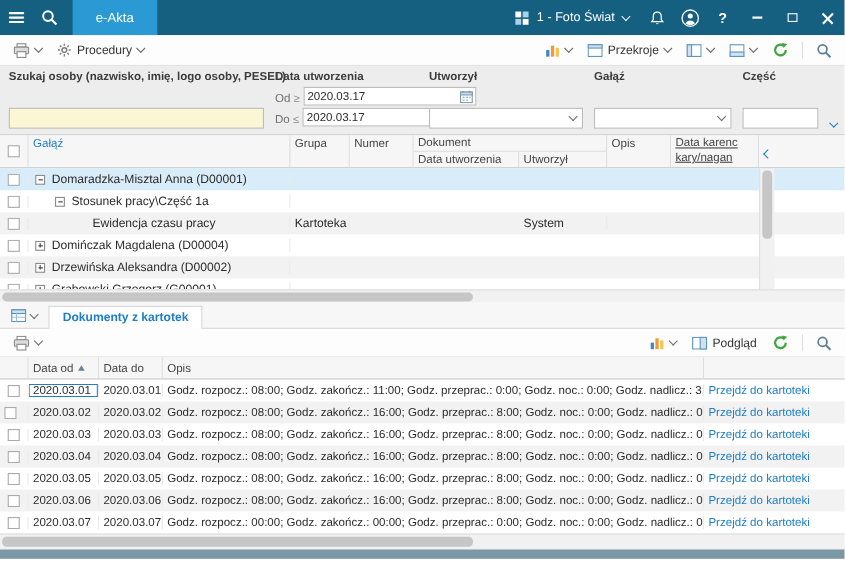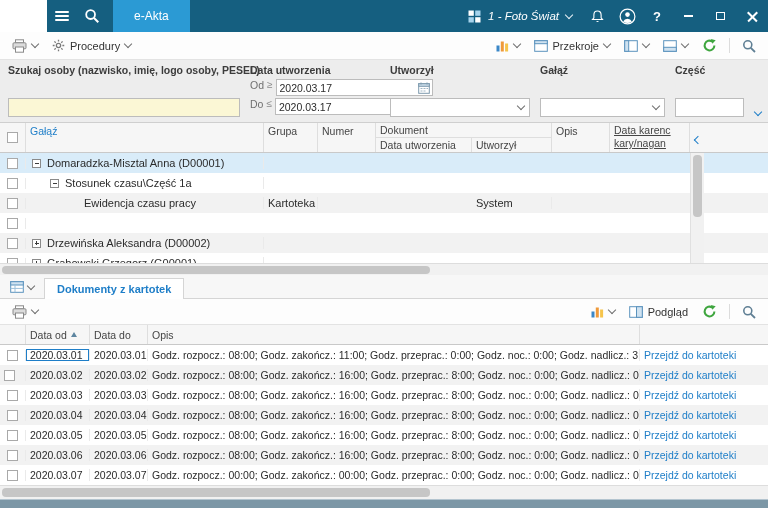--- a/index.html
+++ b/index.html
@@ -1,26 +1,26 @@
 <!DOCTYPE html>
 <html style="--topbar: #155F80; --tab-active: #2B9AD4; --accent: #1E7EC8; --green: #3FA63F; --sel-row: #D9ECF9; --stripe: #F2F2F2; --link: #1E7EC8; --frame-bottom: #7C97A6;"><head>
 <meta charset="utf-8">
 <style>
   * { margin:0; padding:0; box-sizing:border-box; }
   html,body { width:768px; height:529px; }
   body { font-family:"Liberation Sans","DejaVu Sans",sans-serif; font-size:11px; color:#2b2b2b; background:#fff; overflow:hidden; }
   .app { width:768px; height:529px; display:flex; flex-direction:column; overflow:hidden; background:#fff; }
 
   
-  .topbar { flex:0 0 32px; background:var(--topbar,#155F80); display:flex; align-items:stretch; color:#fff;margin-left:47px; }
+  .topbar { flex:0 0 32px; background:var(--topbar,#155F80); display:flex; align-items:stretch; color:#fff; }
   .tb-btn { display:flex; align-items:center; justify-content:center; width:30px; cursor:pointer; }
   .burger i { display:block; width:14px; height:2px; background:#fff; margin:2px 0; border-radius:1px; }
   .tab-active { background:var(--tab-active,#2B9AD4); display:flex; align-items:center; padding:0 21px; margin-left:6px; font-size:12px; cursor:pointer; }
   .tb-spacer { flex:1; }
-  .company { display:flex; align-items:center; gap:7px; padding:0 10px; font-size:11.5px; cursor:pointer; white-space:nowrap;font-style:italic; }
+  .company { display:flex; align-items:center; gap:7px; padding:0 10px; font-size:11.5px; cursor:pointer; white-space:nowrap; }
   .win { width:32px; }
   .win-min { width:9px; height:2px; background:#fff; display:block; }
   .win-max { width:9px; height:8px; border:1.5px solid #fff; display:block; }
   .win-close { position:relative; width:11px; height:11px; display:block; }
   .win-close::before,.win-close::after { content:""; position:absolute; left:-1px; top:5px; width:13px; height:1.5px; background:#fff; }
   .win-close::before { transform:rotate(45deg); } .win-close::after { transform:rotate(-45deg); }
   .helpmark { font-size:13px; font-weight:bold; }
 
   
   .chev { display:inline-block; width:6px; height:6px; border-right:1.5px solid #6e6e6e; border-bottom:1.5px solid #6e6e6e; transform:rotate(45deg); margin-top:-3px; }
@@ -35,21 +35,21 @@
   .spacer { flex:1; }
   .vsep { width:1px; height:15px; background:#dcdcdc; margin:0 4px; }
 
   
   .filters { flex:0 0 58px; background:#ededed; border-bottom:1px solid #cfcfcf; display:flex; padding:3px 8px 5px 8px; gap:10px; position:relative; }
   .fcol { display:flex; flex-direction:column; }
   .fcol > label { font-weight:bold; color:#3c3c3c; font-size:10.5px; padding:1px 0 3px 0; white-space:nowrap; }
   .c1 { width:232px; } .c2 { width:130px; } .c3 { width:140px; } .c4 { width:125px; } .c5 { flex:1; padding-right:16px; }
   .inp { height:19px; border:1px solid #bcbcbc; background:#fff; padding:0 4px; font:inherit; font-size:10.5px; width:100%; }
   .inp.yellow { background:#FBF7D5; margin-top:auto; }
-  .daterow { display:flex; align-items:flex-start; gap:3px; height:17px; margin-bottom:2px; }
+  .daterow { display:flex; align-items:flex-end; gap:3px; height:17px; margin-bottom:2px; }
   .op-label { color:#707070; width:14px; font-size:10.5px; }
   .op { color:#8a8a8a; font-size:10px; width:11px; text-align:center; cursor:pointer; }
   .datefield { display:flex; align-items:center; border:1px solid #bcbcbc; background:#fff; height:17px; flex:1; padding-right:2px; }
   .datefield input { border:0; outline:none; flex:1; min-width:0; font:inherit; font-size:10.5px; padding:0 3px; color:#2b2b2b; background:transparent; }
   .dropdown { margin-top:auto; height:19px; border:1px solid #bcbcbc; background:#fff; display:flex; align-items:center; justify-content:flex-end; padding-right:5px; cursor:pointer; }
   .collapse-filter { position:absolute; right:7px; bottom:7px; cursor:pointer; }
 
   
   .hcell { flex-shrink:0; border-right:1px solid #dedede; padding:2px 4px; color:#454545; font-size:10.5px; overflow:hidden; white-space:nowrap; }
   .box { width:11px; height:11px; border:1px solid #a9a9a9; background:#fff; display:inline-block; flex-shrink:0; }
@@ -320,21 +320,21 @@
         <div class="gc w-opis"></div>
         <div class="gc w-kar"></div>
         <div class="gc w-fill"></div>
       </div>
       <div class="grow">
         <div class="gc cbcell w-cb">
             <span class="box"></span>
           </div>
         <div class="gc w-galaz" style="padding-left:24px">
           <span class="exp"></span>
-          <span>Stosunek czasu\Część 1a</span>
+          <span>Stosunek pracy\Część 1a</span>
         </div>
         <div class="gc w-grupa"></div>
         <div class="gc w-numer"></div>
         <div class="gc w-du"></div>
         <div class="gc w-ut"></div>
         <div class="gc w-opis"></div>
         <div class="gc w-kar"></div>
         <div class="gc w-fill"></div>
       </div>
       <div class="grow stripe">
@@ -349,20 +349,24 @@
         <div class="gc w-du"></div>
         <div class="gc w-ut">System</div>
         <div class="gc w-opis"></div>
         <div class="gc w-kar"></div>
         <div class="gc w-fill"></div>
       </div>
       <div class="grow">
         <div class="gc cbcell w-cb">
             <span class="box"></span>
           </div>
+        <div class="gc w-galaz" style="padding-left:6px">
+          <span class="exp plus"></span>
+          <span>Domińczak Magdalena (D00004)</span>
+        </div>
         <div class="gc w-grupa"></div>
         <div class="gc w-numer"></div>
         <div class="gc w-du"></div>
         <div class="gc w-ut"></div>
         <div class="gc w-opis"></div>
         <div class="gc w-kar"></div>
         <div class="gc w-fill"></div>
       </div>
       <div class="grow stripe">
         <div class="gc cbcell w-cb">

